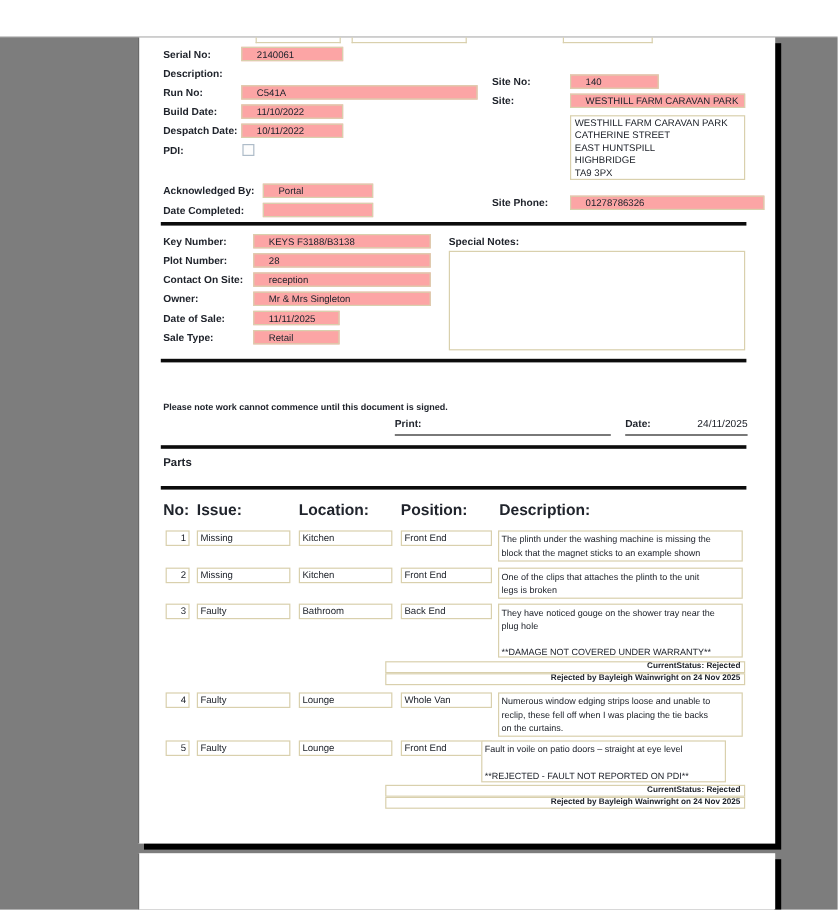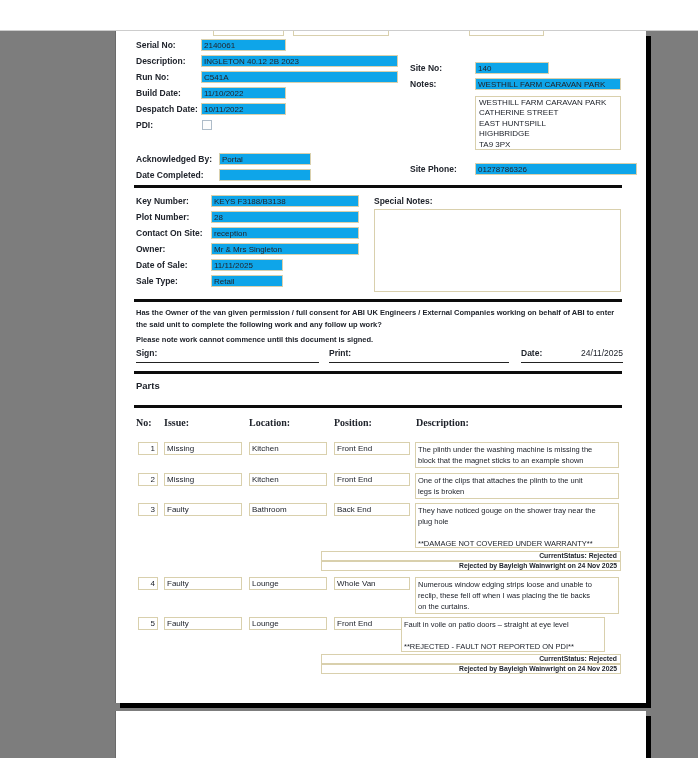--- a/index.html
+++ b/index.html
@@ -9,33 +9,33 @@
           border-bottom:1px solid #cdcdcd;}
   .viewport{position:absolute;top:31px;left:0;width:698px;height:727px;
             background:#7d7d7d;overflow:hidden;}
   .page{position:absolute;left:115px;width:530px;background:#ffffff;
         border-left:1px solid #6a6a6a;box-shadow:5px 5px 0 0 #000;}
   .p1{top:0;height:672px;}
   .p2{top:680px;height:70px;}
   .pbox{position:absolute;top:0;height:5px;border:1px solid #d9d0ad;border-top:none;box-sizing:border-box;}
   .fld{position:absolute;display:flex;align-items:flex-end;}
   .lbl{font-weight:bold;font-size:8.5px;line-height:12px;flex:none;}
-  .box{border:1px solid #d9d0ad;background:#0ea5e9;font-size:8px;line-height:9px;
-       padding:1px 2px;box-sizing:border-box;height:12px;white-space:nowrap;
+  .box{border:1px solid #d9d0ad;background:#fca5a5;font-size:8px;line-height:9px;
+       padding:1px 12px;box-sizing:border-box;height:12px;white-space:nowrap;
        overflow:hidden;flex:none;}
   .mbox{position:absolute;border:1px solid #d9d0ad;box-sizing:border-box;
         font-size:8px;line-height:10.4px;padding:1px 3px;white-space:pre-line;}
   .checkbox{position:absolute;width:8px;height:8px;border:1px solid #aebcc9;
             background:#fdfdfd;box-sizing:content-box;}
   .rule{position:absolute;left:18px;width:488px;height:3px;background:#0c0c0c;}
   .para{position:absolute;font-size:7.5px;line-height:11.5px;font-weight:bold;}
   .sigline{position:absolute;height:15px;border-bottom:1.5px solid #222;
            display:flex;justify-content:space-between;align-items:flex-start;}
   .h-parts{position:absolute;font-weight:bold;font-size:9.5px;}
-  .th{position:absolute;font-weight:bold;font-size:10px;font-family:Liberation Serif, serif;}
+  .th{position:absolute;font-weight:bold;font-size:13px;}
   .cell{position:absolute;border:1px solid #d9d0ad;box-sizing:border-box;
         font-size:8px;line-height:10px;padding:1px 2px;height:13px;
         white-space:nowrap;overflow:hidden;background:#fff;}
   .num{text-align:right;}
   .desc{white-space:pre-line;font-size:7.5px;line-height:11px;height:auto;overflow:hidden;}
   .status{position:absolute;left:205px;width:300px;height:10px;border:1px solid #d9d0ad;
           box-sizing:border-box;font-size:6.8px;line-height:8px;font-weight:bold;
           text-align:right;padding:0 3px;background:#fff;}
   .val-r{font-size:8.5px;line-height:12px;}
 </style>
@@ -51,21 +51,20 @@
     <div class="pbox" style="left:97px;width:71px;"></div>
     <div class="pbox" style="left:177px;width:96px;"></div>
     <div class="pbox" style="left:353px;width:75px;"></div>
 
     <div class="fld" style="left:20px;top:8px;">
       <span class="lbl" style="width:65px;">Serial No:</span>
       <span class="box" style="width:85px;">2140061</span>
     </div>
     <div class="fld" style="left:20px;top:24px;">
       <span class="lbl" style="width:65px;">Description:</span>
-      <span class="box" style="width:197px;">INGLETON 40.12 2B 2023</span>
     </div>
     <div class="fld" style="left:20px;top:40px;">
       <span class="lbl" style="width:65px;">Run No:</span>
       <span class="box" style="width:197px;">C541A</span>
     </div>
     <div class="fld" style="left:20px;top:56px;">
       <span class="lbl" style="width:65px;">Build Date:</span>
       <span class="box" style="width:85px;">11/10/2022</span>
     </div>
     <div class="fld" style="left:20px;top:72px;">
@@ -82,21 +81,21 @@
     <div class="fld" style="left:20px;top:138px;">
       <span class="lbl" style="width:83px;">Date Completed:</span>
       <span class="box" style="width:92px;"></span>
     </div>
 
     <div class="fld" style="left:294px;top:31px;">
       <span class="lbl" style="width:65px;">Site No:</span>
       <span class="box" style="width:74px;">140</span>
     </div>
     <div class="fld" style="left:294px;top:47px;">
-      <span class="lbl" style="width:65px;">Notes:</span>
+      <span class="lbl" style="width:65px;">Site:</span>
       <span class="box" style="width:146px;">WESTHILL FARM CARAVAN PARK</span>
     </div>
     <div class="mbox" style="left:359px;top:65px;width:146px;height:54px;">WESTHILL FARM CARAVAN PARK
 CATHERINE STREET
 EAST HUNTSPILL
 HIGHBRIDGE
 TA9 3PX</div>
     <div class="fld" style="left:294px;top:132px;">
       <span class="lbl" style="width:65px;">Site Phone:</span>
       <span class="box" style="width:162px;">01278786326</span>
@@ -126,26 +125,22 @@
     </div>
     <div class="fld" style="left:20px;top:244px;">
       <span class="lbl" style="width:75px;">Sale Type:</span>
       <span class="box" style="width:72px;">Retail</span>
     </div>
     <span class="lbl" style="position:absolute;left:258px;top:164px;">Special Notes:</span>
     <div class="mbox" style="left:258px;top:178px;width:247px;height:83px;"></div>
 
     <div class="rule" style="top:268px;"></div>
 
-    <div class="para" style="left:20px;top:276px;width:488px;">Has the Owner of the van given permission / full consent for ABI UK Engineers / External Companies working on behalf of ABI to enter the said unit to complete the following work and any follow up work?</div>
     <div class="para" style="left:20px;top:303px;width:488px;">Please note work cannot commence until this document is signed.</div>
 
-    <div class="sigline" style="left:20px;top:316px;width:183px;">
-      <span class="lbl">Sign:</span>
-    </div>
     <div class="sigline" style="left:213px;top:316px;width:180px;">
       <span class="lbl">Print:</span>
     </div>
     <div class="sigline" style="left:405px;top:316px;width:102px;">
       <span class="lbl">Date:</span>
       <span class="val-r">24/11/2025</span>
     </div>
 
     <div class="rule" style="top:340px;"></div>
     <div class="h-parts" style="left:20px;top:349px;">Parts</div>

